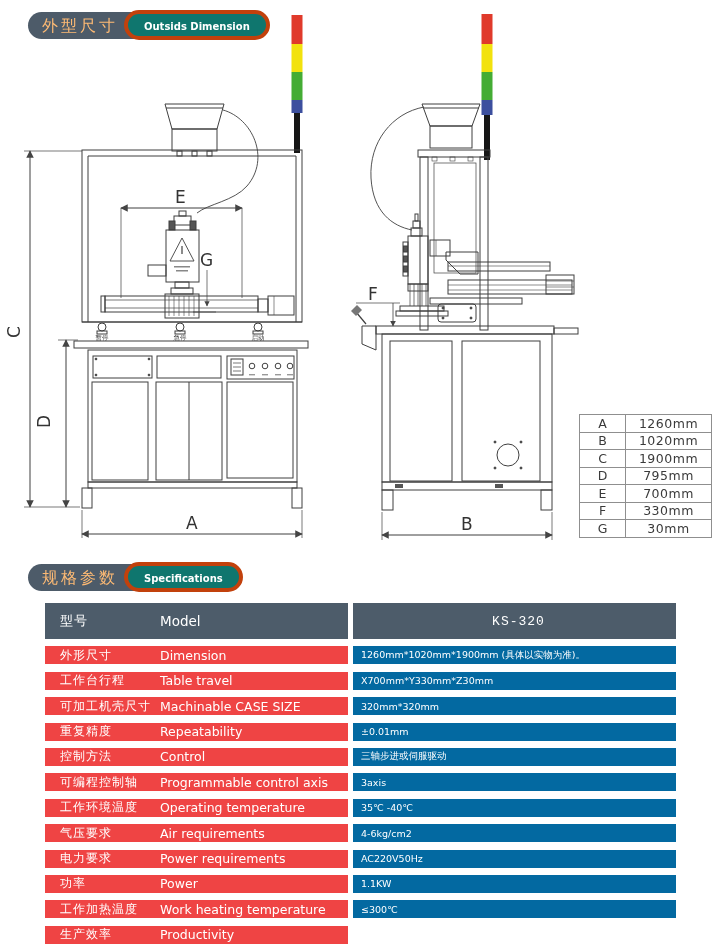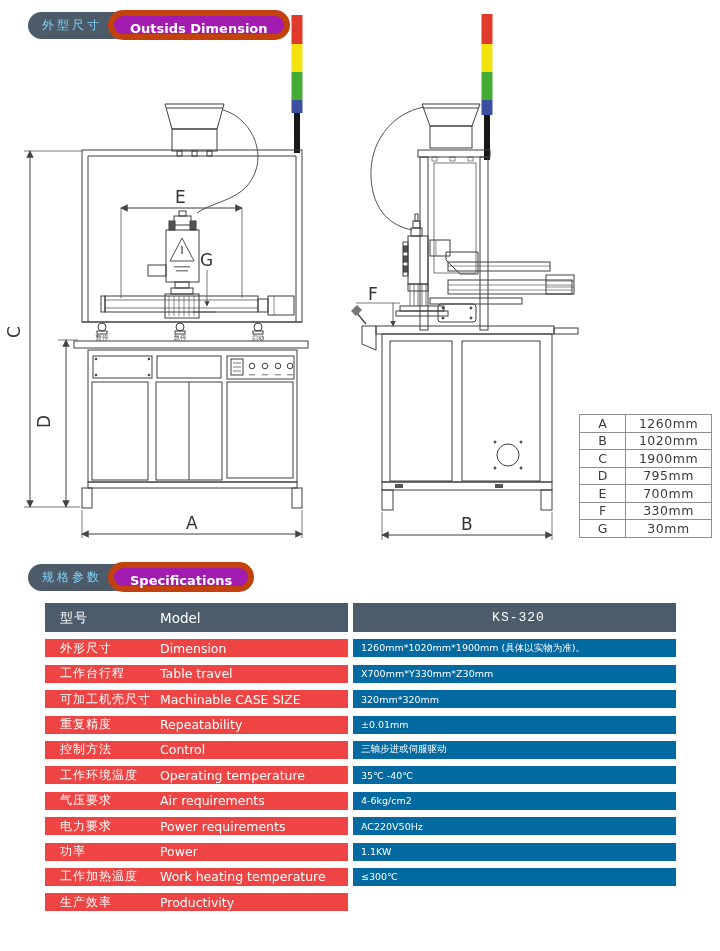--- a/index.html
+++ b/index.html
@@ -2,28 +2,28 @@
 <html><head>
 <meta charset="utf-8">
 <style>
   * { margin:0; padding:0; box-sizing:border-box; }
   body { background:#fff; font-family:"DejaVu Sans","Liberation Sans",sans-serif; }
   .page { position:relative; width:720px; height:951px; background:#ffffff; overflow:hidden; }
 
   
   .badge-group { position:absolute; display:flex; align-items:center; }
   .badge-zh {
-    background:#4d5b69; color:#7dd3fc; font-size:12px; letter-spacing:3px;
+    background:#4d5b69; color:#fdba74; font-size:16px; letter-spacing:3px;
     height:27px; line-height:27px; padding:0 30px 12px 14px; border-radius:14px;
     white-space:nowrap;
   }
   .badge-en {
-    background:#a21caf; color:#fff; font-size:13px; font-weight:bold;
+    background:#0f766e; color:#fff; font-size:10px; font-weight:bold;
     height:30px; line-height:26px; padding:0 16px; border-radius:15px;
-    border:6px solid #c2410c; margin-left:-24px; white-space:nowrap; z-index:2;
+    border:4px solid #c2410c; margin-left:-24px; white-space:nowrap; z-index:2;
   }
   #badge1 { left:28px; top:10px; }
   #badge2 { left:28px; top:562px;justify-content:flex-end; }
 
   
   .drawing { position:absolute; left:0; top:0; }
   .drawing text { font-family:"DejaVu Sans","Liberation Sans",sans-serif; fill:#333; }
   .dimlbl { font-size:17px; }
   .btnlbl { font-size:6.5px; fill:#666; }
 
@@ -33,21 +33,21 @@
     border:1px solid #8f8f8f; color:#3a3a3a; font-size:12.5px;
     text-align:center; height:17.5px; padding:0 4px;
   }
   .dim-table td.k { width:46px; }
   .dim-table td.v { width:86px; letter-spacing:0.5px;margin-top:20px; }
 
   
   .spec-table { position:absolute; left:45px; top:603px; width:631px;
     display:flex; flex-direction:column; row-gap:7.4px; }
   .spec-row { display:flex; gap:5px; height:18px; }
-  .spec-row.hdr { height:29px;justify-content:center; }
+  .spec-row.hdr { height:36px;justify-content:center; }
   .cell-l { width:303px; background:#ef4444; color:#fff; display:flex; align-items:center; }
   .cell-v { flex:1; background:#0369a1; color:#fff; display:flex; align-items:center;
     padding-left:8px; font-size:9.5px; white-space:nowrap; }
   .hdr .cell-l, .hdr .cell-v { background:#4d5c6a; }
   .zh { margin-left:15px; width:100px; font-size:12px; letter-spacing:1px; white-space:nowrap; }
   .en { font-size:12.5px; white-space:nowrap; }
   .hdr .zh { font-size:13px; } .hdr .en { font-size:13.5px; }
   .hdr .cell-v { justify-content:center; padding-left:8px; font-size:13px; letter-spacing:1px;font-family:Liberation Mono, monospace; }
 </style>
 </head>
@@ -373,20 +373,27 @@
     </div>
     <div class="spec-row">
       <div class="cell-l">
           <span class="zh">控制方法</span>
           <span class="en">Control</span>
         </div>
       <div class="cell-v">三轴步进或伺服驱动</div>
     </div>
     <div class="spec-row">
       <div class="cell-l">
+          <span class="zh">可编程控制轴</span>
+          <span class="en">Programmable control axis</span>
+        </div>
+      <div class="cell-v">3axis</div>
+    </div>
+    <div class="spec-row">
+      <div class="cell-l">
           <span class="zh">工作环境温度</span>
           <span class="en">Operating temperature</span>
         </div>
       <div class="cell-v">35℃ -40℃</div>
     </div>
     <div class="spec-row">
       <div class="cell-l">
           <span class="zh">气压要求</span>
           <span class="en">Air requirements</span>
         </div>

